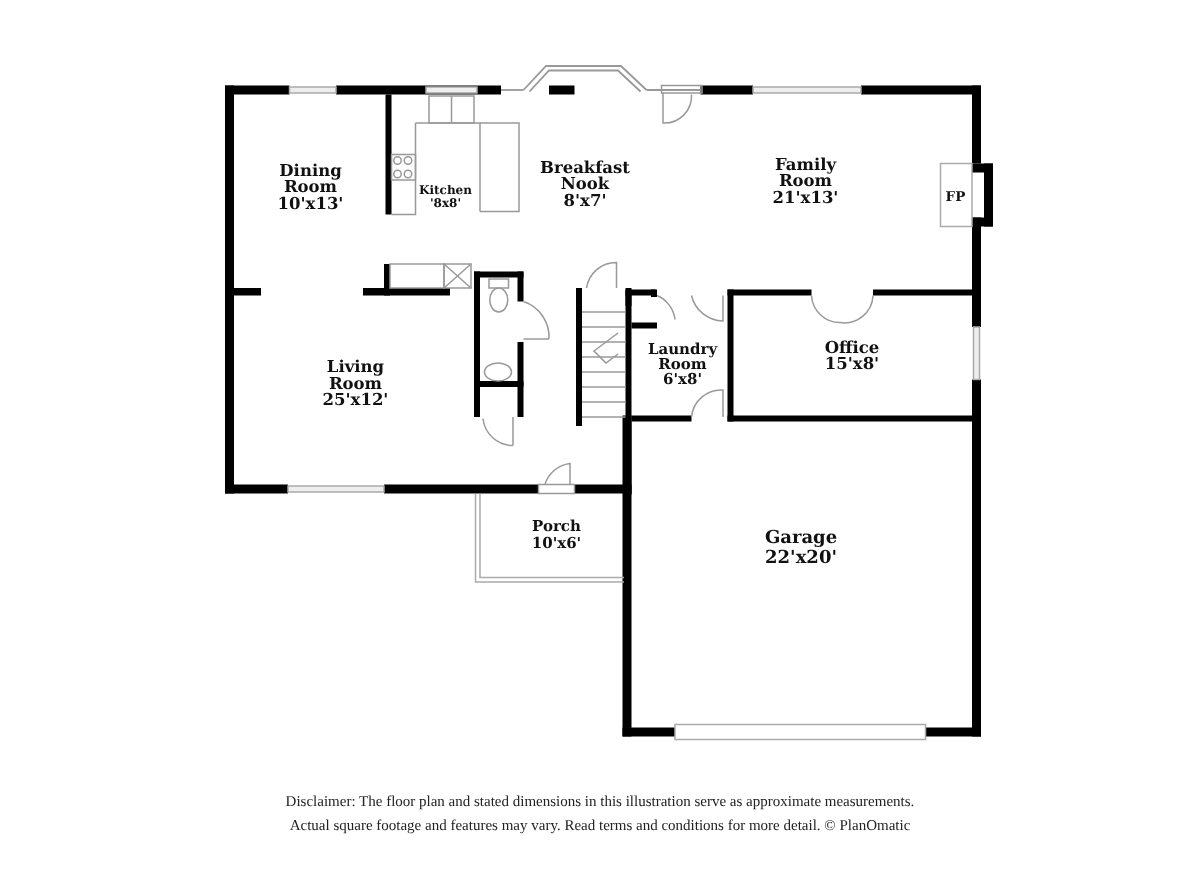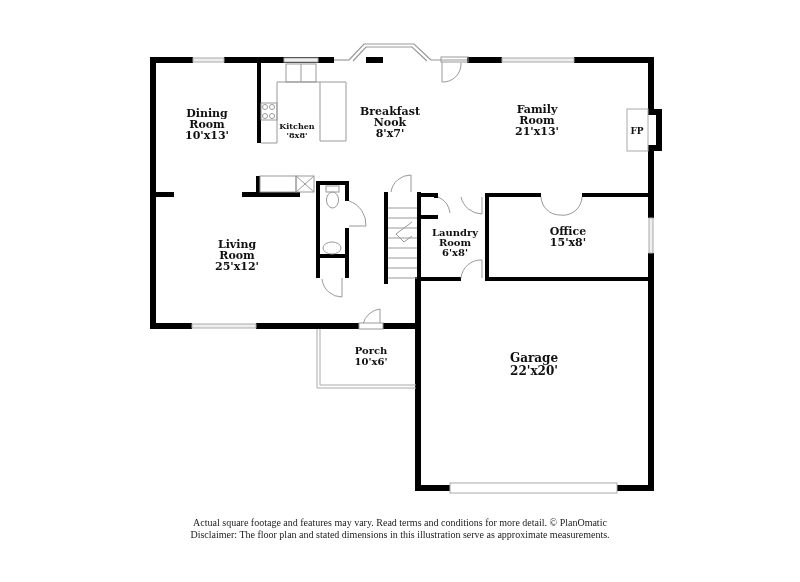--- a/index.html
+++ b/index.html
@@ -169,13 +169,13 @@
   <text x="568" y="246" class="lbl" font-size="11">15'x8'</text>
 
   <text x="371" y="354" class="lbl" font-size="10">Porch</text>
   <text x="371" y="365" class="lbl" font-size="10">10'x6'</text>
 
   <text x="534" y="362" class="lbl" font-size="12">Garage</text>
   <text x="534" y="375" class="lbl" font-size="12">22'x20'</text>
 </svg>
 
 <div class="disclaimer" style="top:527px;">Disclaimer: The floor plan and stated dimensions in this illustration serve as approximate measurements.</div>
-<div class="disclaimer" style="top:515px;">Actual square footage and features may vary. Read terms and conditions for more detail. © PlanOmatic</div>
+<div class="disclaimer" style="top:543px;">Actual square footage and features may vary. Read terms and conditions for more detail. © PlanOmatic</div>
 
 </body></html>

